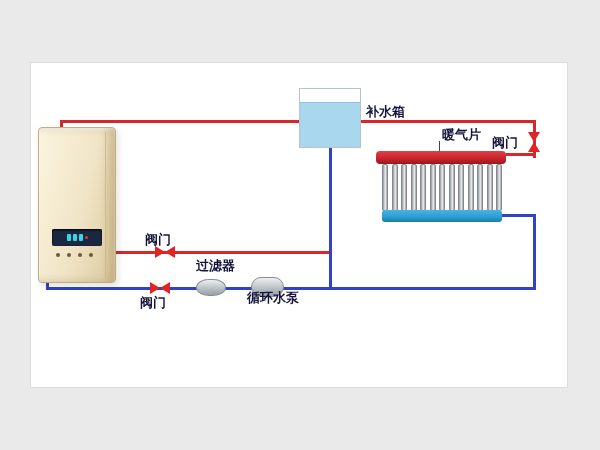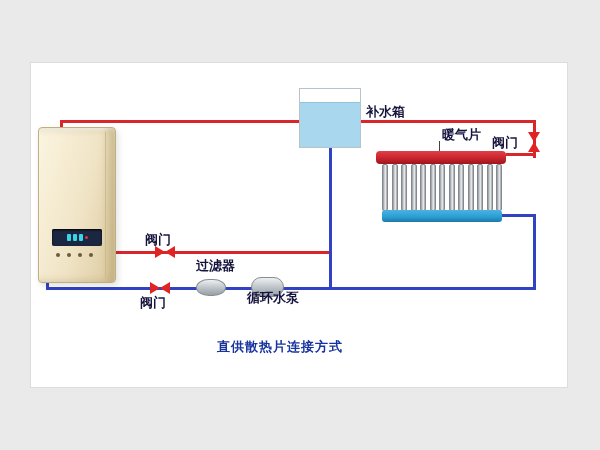--- a/index.html
+++ b/index.html
@@ -139,14 +139,13 @@
 
   <div class="lbl" style="left:492px;top:137px;width:30px;">阀门</div>
   <div class="lbl" style="left:145px;top:234px;width:40px;">阀门</div>
   <div class="lbl" style="left:140px;top:297px;width:40px;">阀门</div>
   <div class="lbl" style="left:196px;top:260px;width:30px;font-family:Liberation Serif, serif;">过滤器</div>
   <div class="lbl" style="left:247px;top:264px;width:41px;margin-top:28px;">循环水泵</div>
   <div class="lbl" style="left:366px;top:106px;width:32px;">补水箱</div>
   <div class="lbl" style="left:442px;top:129px;width:32px;">暖气片</div>
   <div class="leader"></div>
 
-  <div class="title">直供散热片连接方式</div>
 </div>
 
 </body></html>

